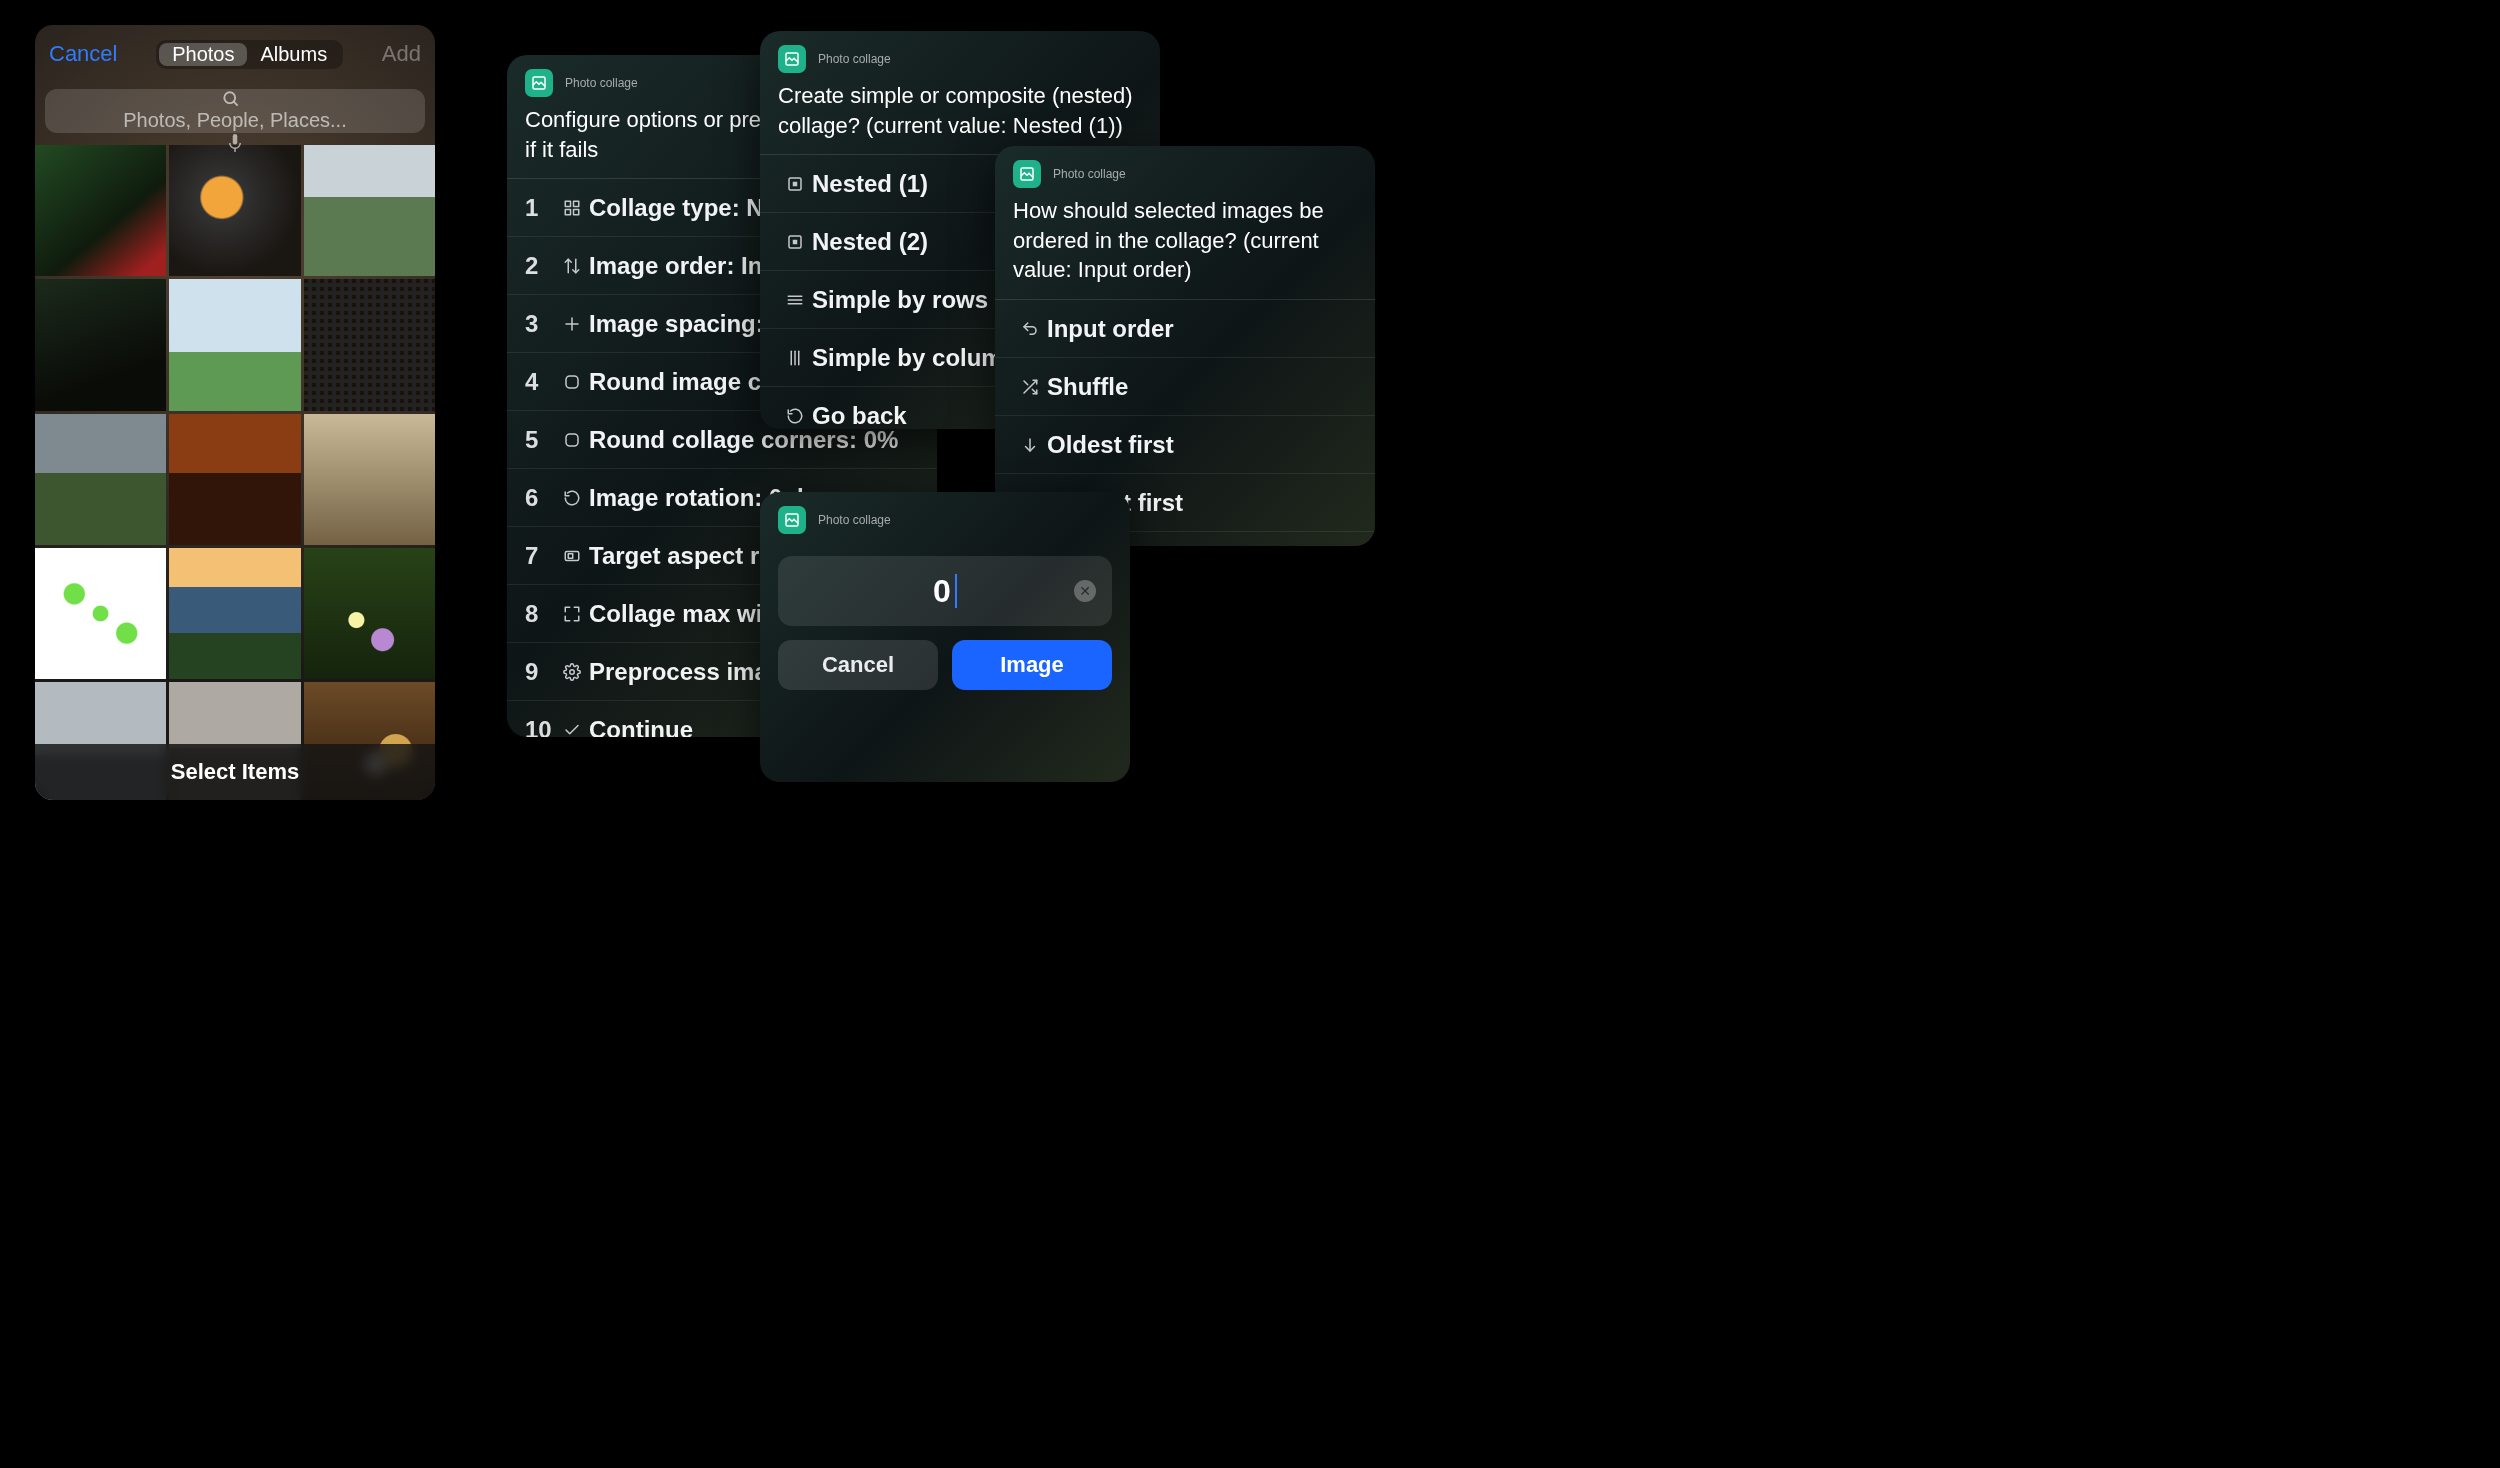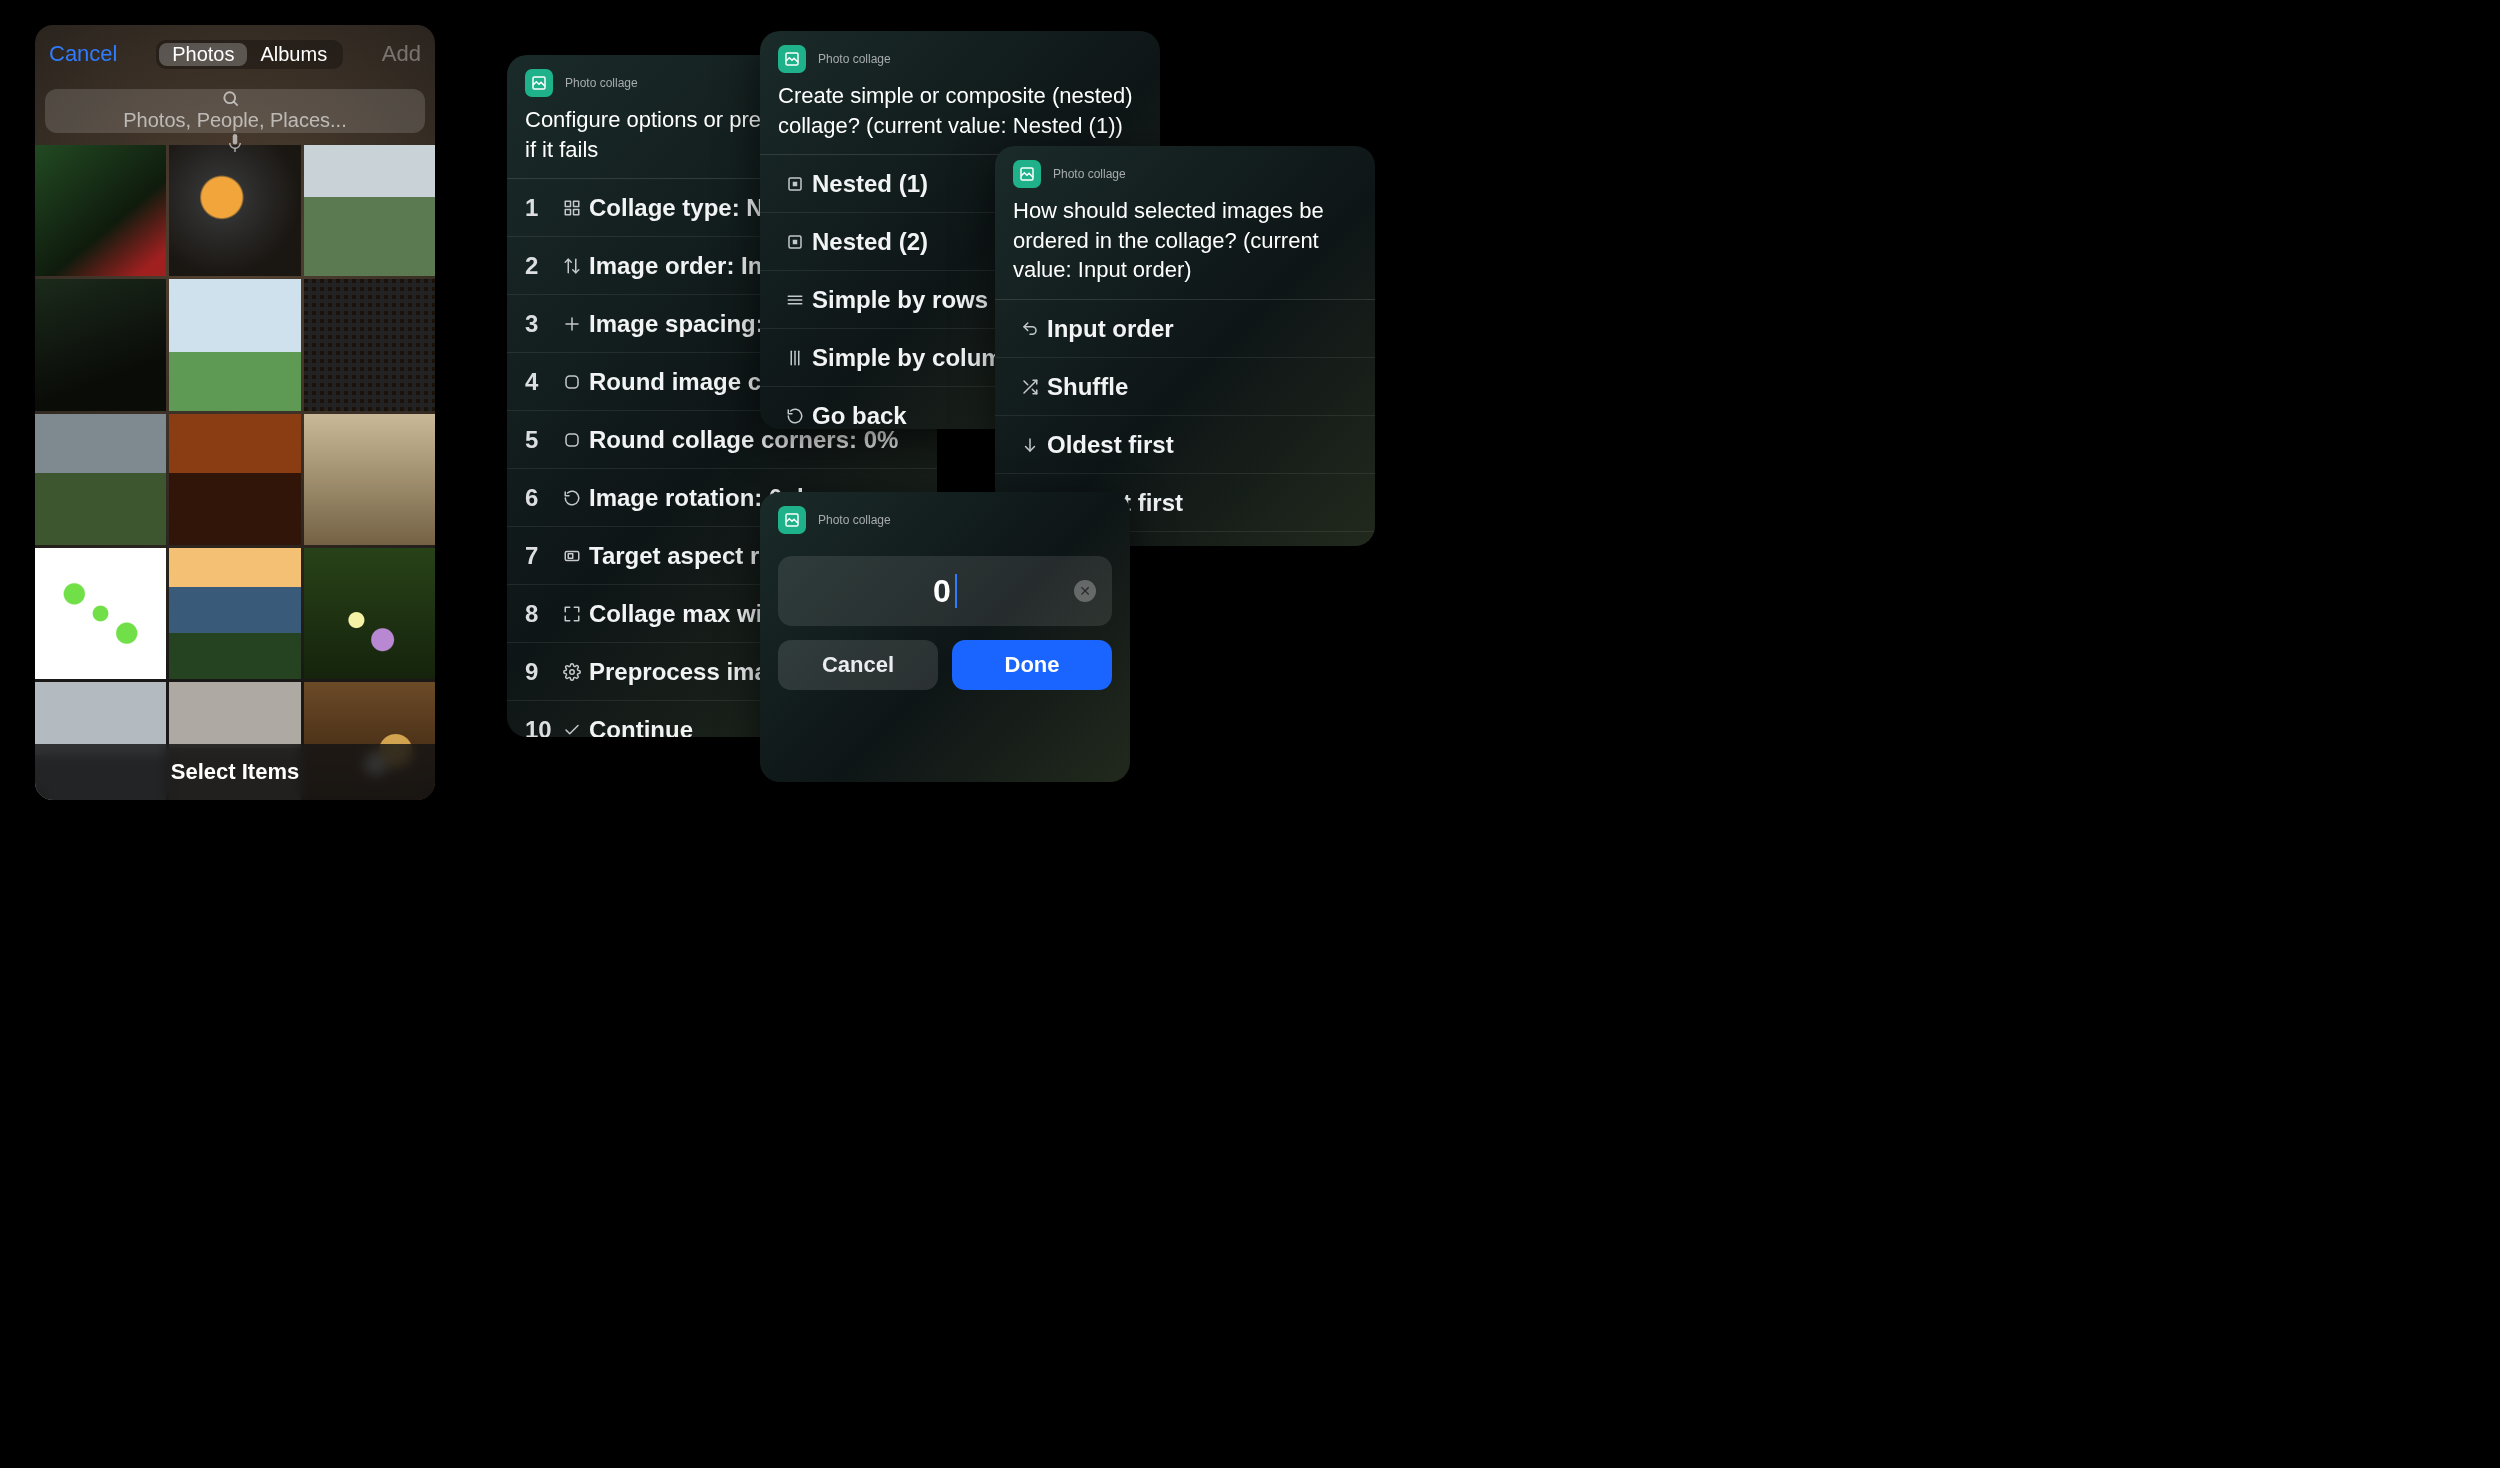--- a/index.html
+++ b/index.html
@@ -470,17 +470,17 @@
     </span>
     <span class="app-name">Photo collage</span>
   </div>
   <div class="input-box">
     <span class="val">0</span>
     <span class="caret"></span>
     <span class="clear">✕</span>
   </div>
   <div class="btn-row">
     <div class="btn secondary">Cancel</div>
-    <div class="btn primary">Done</div>
+    <div class="btn primary">Image</div>
   </div>
 </div>
 
 </div>
 
 </body></html>

